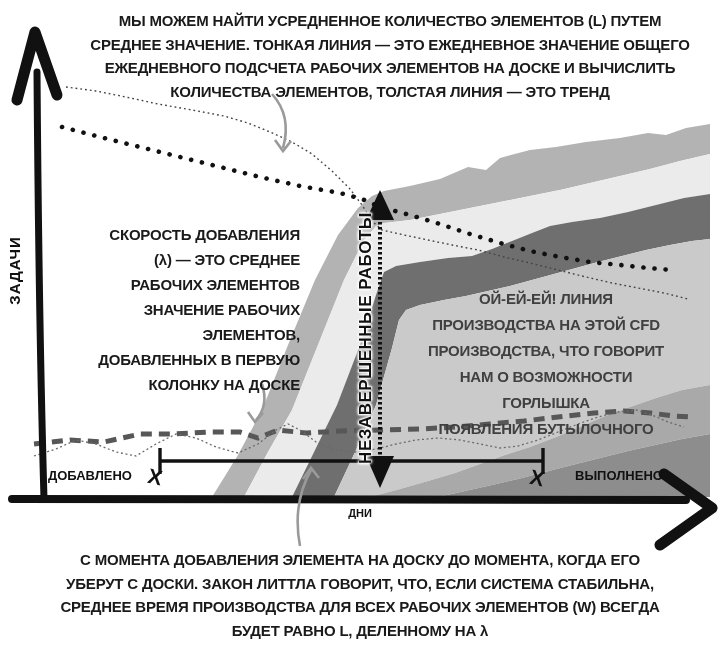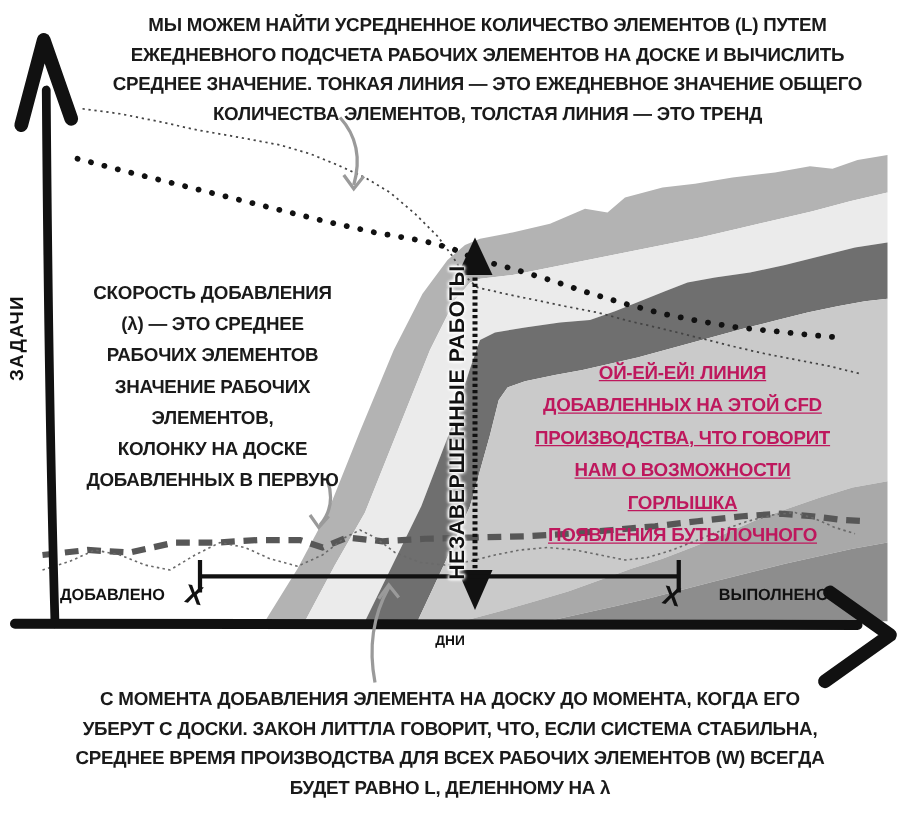--- a/index.html
+++ b/index.html
@@ -3,22 +3,22 @@
 <meta charset="utf-8">
 <style>
   html,body{margin:0;padding:0;background:#ffffff;}
   body{width:720px;height:659px;position:relative;overflow:hidden;
        font-family:"Liberation Sans","DejaVu Sans",sans-serif;}
   .stage{position:absolute;left:0;top:0;width:720px;height:525px;}
   svg{position:absolute;left:0;top:0;}
   .note{position:absolute;text-align:center;font-weight:bold;color:#1a1a1a;
         font-size:15px;line-height:23.5px;letter-spacing:-0.2px;}
   .note div{white-space:nowrap;}
-  .left-note{line-height:25px;}
-  .right-note{line-height:26px;color:#be185d;text-decoration:underline;}
+  .left-note{line-height:25px;text-align:right;}
+  .right-note{line-height:26px;color:#404040;}
   .axis-label{position:absolute;font-weight:bold;color:#111;white-space:nowrap;}
   .rot{transform:rotate(-90deg);transform-origin:center center;text-align:center;}
   .wip-label{font-size:17px;letter-spacing:0.5px;
      text-shadow:0 0 3px #fff,0 0 3px #fff,0 0 4px #fff,1px 1px 2px #fff,-1px -1px 2px #fff;}
   .measure-label{position:absolute;font-weight:bold;font-size:13px;color:#111;white-space:nowrap;text-align:right;}
   .x-mark{position:absolute;font-weight:bold;font-size:21px;color:#111;transform:rotate(12deg);}
 </style>
 </head>
 <body>
 
@@ -62,38 +62,38 @@
   <path d="M 272 94 Q 292 116 283 148" fill="none" stroke-width="2.6" stroke="#9a9a9a"></path>
   <polyline fill="none" stroke-width="2.6" points="275,140 283,151 291,141" stroke="#9a9a9a"></polyline>
   <path d="M 262 384 Q 269 405 256 420" fill="none" stroke-width="2.6" stroke="#9a9a9a"></path>
   <polyline fill="none" stroke-width="2.6" points="248,412 255,422 263,413" stroke="#9a9a9a"></polyline>
   <path d="M 300 546 Q 292 504 311 470" fill="none" stroke-width="2.6" stroke="#9a9a9a"></path>
   <polyline fill="none" stroke-width="2.6" points="303,479 311,468 319,478" stroke="#9a9a9a"></polyline>
 </svg>
 
 <div class="note" style="left:70px;top:9px;width:640px;">
   <div>МЫ МОЖЕМ НАЙТИ УСРЕДНЕННОЕ КОЛИЧЕСТВО ЭЛЕМЕНТОВ (L) ПУТЕМ</div>
+  <div>СРЕДНЕЕ ЗНАЧЕНИЕ. ТОНКАЯ ЛИНИЯ — ЭТО ЕЖЕДНЕВНОЕ ЗНАЧЕНИЕ ОБЩЕГО</div>
   <div>ЕЖЕДНЕВНОГО ПОДСЧЕТА РАБОЧИХ ЭЛЕМЕНТОВ НА ДОСКЕ И ВЫЧИСЛИТЬ</div>
-  <div>СРЕДНЕЕ ЗНАЧЕНИЕ. ТОНКАЯ ЛИНИЯ — ЭТО ЕЖЕДНЕВНОЕ ЗНАЧЕНИЕ ОБЩЕГО</div>
   <div>КОЛИЧЕСТВА ЭЛЕМЕНТОВ, ТОЛСТАЯ ЛИНИЯ — ЭТО ТРЕНД</div>
 </div>
 
 <div class="note left-note" style="left:40px;top:222px;width:260px;">
   <div>СКОРОСТЬ ДОБАВЛЕНИЯ</div>
   <div>(λ) — ЭТО СРЕДНЕЕ</div>
   <div>РАБОЧИХ ЭЛЕМЕНТОВ</div>
   <div>ЗНАЧЕНИЕ РАБОЧИХ</div>
   <div>ЭЛЕМЕНТОВ,</div>
+  <div>ДОБАВЛЕННЫХ В ПЕРВУЮ</div>
   <div>КОЛОНКУ НА ДОСКЕ</div>
-  <div>ДОБАВЛЕННЫХ В ПЕРВУЮ</div>
 </div>
 
 <div class="note right-note" style="left:408px;top:286px;width:276px;">
   <div>ОЙ-ЕЙ-ЕЙ! ЛИНИЯ</div>
-  <div>ДОБАВЛЕННЫХ НА ЭТОЙ CFD</div>
+  <div>ПРОИЗВОДСТВА НА ЭТОЙ CFD</div>
   <div>ПРОИЗВОДСТВА, ЧТО ГОВОРИТ</div>
   <div>НАМ О ВОЗМОЖНОСТИ</div>
   <div>ГОРЛЫШКА</div>
   <div>ПОЯВЛЕНИЯ БУТЫЛОЧНОГО</div>
 </div>
 
 <div class="note" style="left:30px;top:548px;width:660px;">
   <div>С МОМЕНТА ДОБАВЛЕНИЯ ЭЛЕМЕНТА НА ДОСКУ ДО МОМЕНТА, КОГДА ЕГО</div>
   <div>УБЕРУТ С ДОСКИ. ЗАКОН ЛИТТЛА ГОВОРИТ, ЧТО, ЕСЛИ СИСТЕМА СТАБИЛЬНА,</div>
   <div>СРЕДНЕЕ ВРЕМЯ ПРОИЗВОДСТВА ДЛЯ ВСЕХ РАБОЧИХ ЭЛЕМЕНТОВ (W) ВСЕГДА</div>

